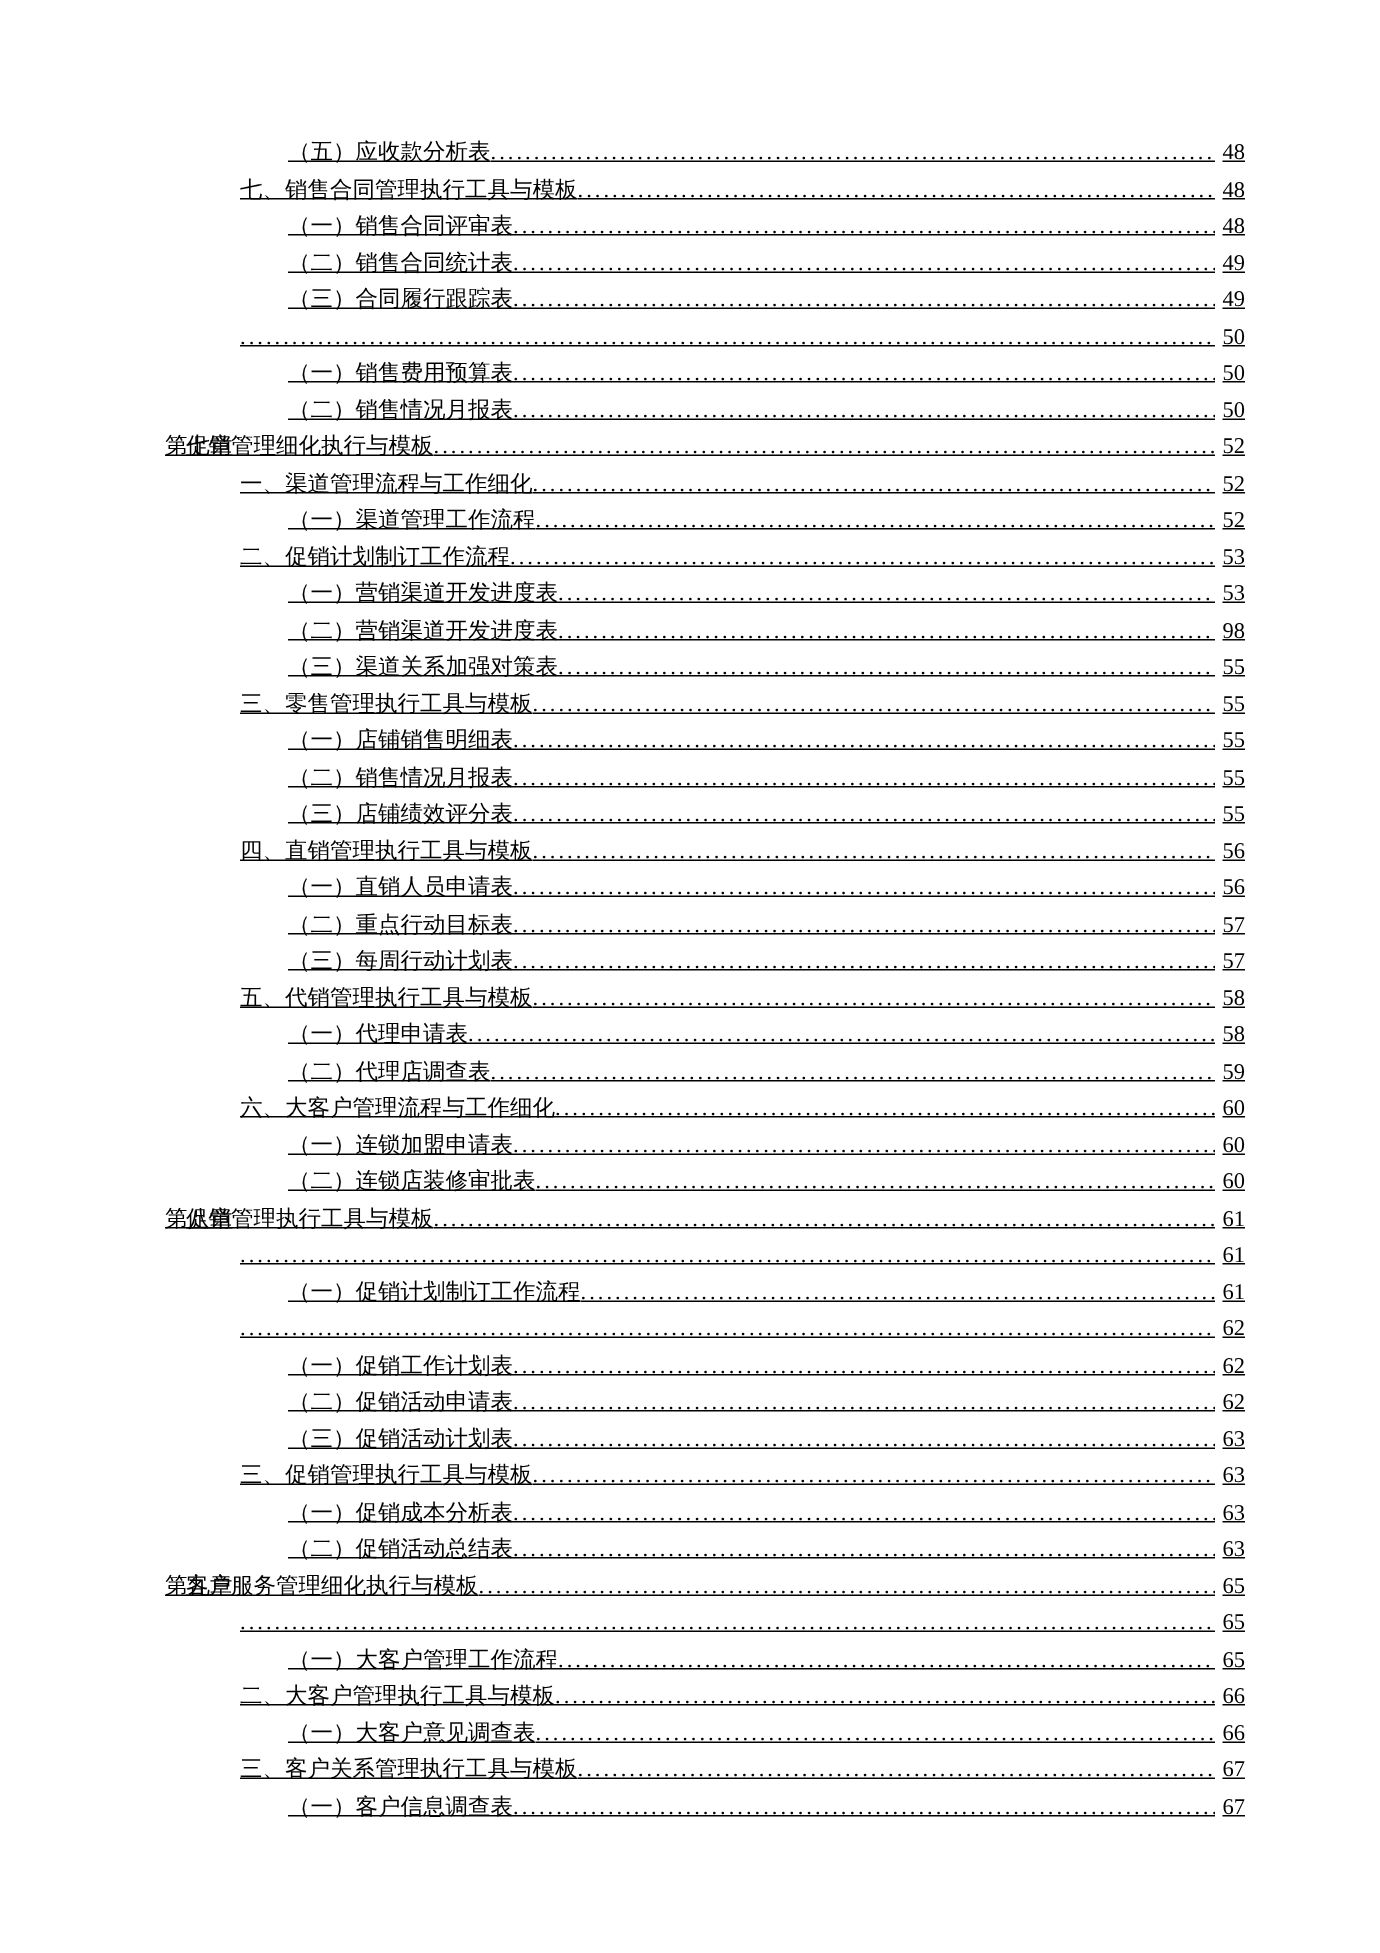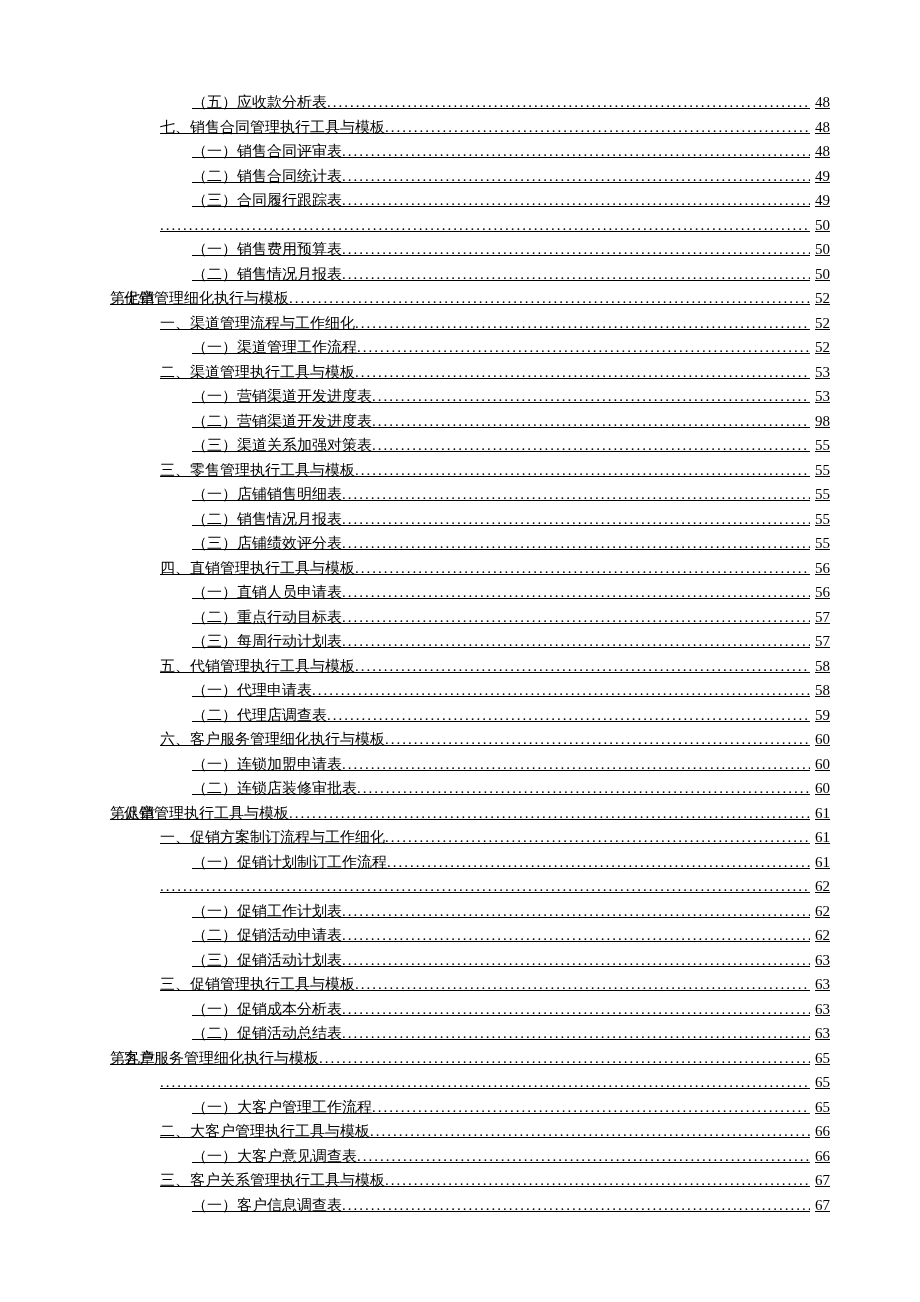--- a/index.html
+++ b/index.html
@@ -83,21 +83,21 @@
         <span class="toc-page">52</span>
       </div>
       <div class="toc-line lvl-2">
         <span class="toc-gap"></span>
         <span class="toc-text">（一）渠道管理工作流程</span>
         <span class="toc-dots">....................................................................................................................................................................</span>
         <span class="toc-page">52</span>
       </div>
       <div class="toc-line lvl-1">
         <span class="toc-gap"></span>
-        <span class="toc-text">二、渠道管理执行工具与模板</span>
+        <span class="toc-text">二、促销计划制订工作流程</span>
         <span class="toc-dots">....................................................................................................................................................................</span>
         <span class="toc-page">53</span>
       </div>
       <div class="toc-line lvl-2">
         <span class="toc-gap"></span>
         <span class="toc-text">（一）营销渠道开发进度表</span>
         <span class="toc-dots">....................................................................................................................................................................</span>
         <span class="toc-page">53</span>
       </div>
       <div class="toc-line lvl-2">
@@ -173,21 +173,21 @@
         <span class="toc-page">58</span>
       </div>
       <div class="toc-line lvl-2">
         <span class="toc-gap"></span>
         <span class="toc-text">（二）代理店调查表</span>
         <span class="toc-dots">....................................................................................................................................................................</span>
         <span class="toc-page">59</span>
       </div>
       <div class="toc-line lvl-1">
         <span class="toc-gap"></span>
-        <span class="toc-text">六、客户服务管理细化执行与模板</span>
+        <span class="toc-text">六、大客户管理流程与工作细化</span>
         <span class="toc-dots">....................................................................................................................................................................</span>
         <span class="toc-page">60</span>
       </div>
       <div class="toc-line lvl-2">
         <span class="toc-gap"></span>
         <span class="toc-text">（一）连锁加盟申请表</span>
         <span class="toc-dots">....................................................................................................................................................................</span>
         <span class="toc-page">60</span>
       </div>
       <div class="toc-line lvl-2">
@@ -198,21 +198,20 @@
       </div>
       <div class="toc-line lvl-0 chapter-row">
         <span class="toc-chapter-label">第八章</span>
         <span class="toc-gap"></span>
         <span class="toc-text">促销管理执行工具与模板</span>
         <span class="toc-dots">....................................................................................................................................................................</span>
         <span class="toc-page">61</span>
       </div>
       <div class="toc-line lvl-1">
         <span class="toc-gap"></span>
-        <span class="toc-text">一、促销方案制订流程与工作细化</span>
         <span class="toc-dots">....................................................................................................................................................................</span>
         <span class="toc-page">61</span>
       </div>
       <div class="toc-line lvl-2">
         <span class="toc-gap"></span>
         <span class="toc-text">（一）促销计划制订工作流程</span>
         <span class="toc-dots">....................................................................................................................................................................</span>
         <span class="toc-page">61</span>
       </div>
       <div class="toc-line lvl-1">

